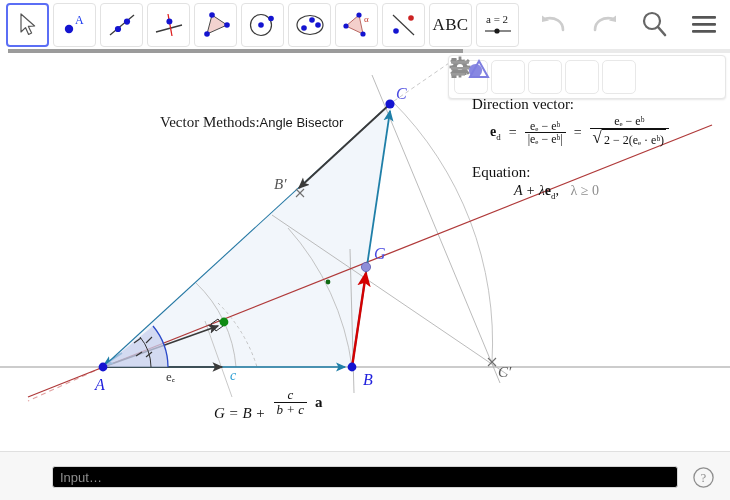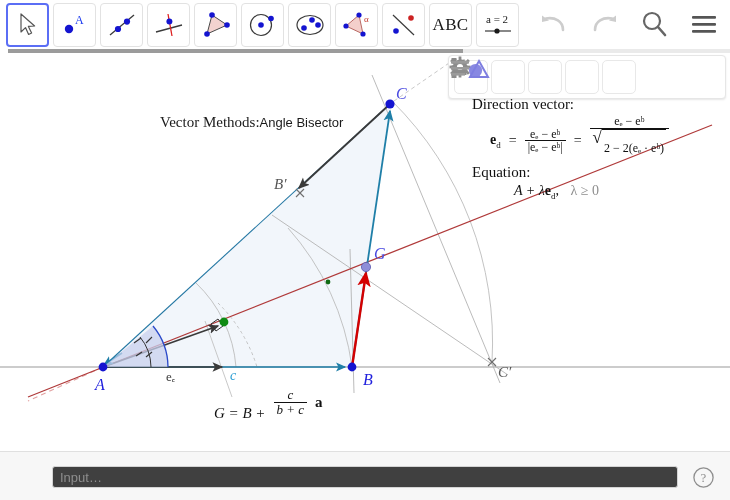--- a/index.html
+++ b/index.html
@@ -61,31 +61,31 @@
   .title-sub{font-family:"Liberation Sans", sans-serif;font-size:13px;color:#1a1a1a;}
 
   .blk{position:absolute;white-space:nowrap;font-family:"Liberation Serif", serif;color:#111;}
   .lbl{font-size:15px;}
   .eqrow{display:flex;align-items:center;gap:8px;font-size:14px;justify-content:flex-end;}
   .frac{display:inline-flex;flex-direction:column;align-items:center;vertical-align:middle;line-height:1.06;}
   .frac .num{padding:0 3px;font-size:12px;}
   .frac .den{padding:0 3px;font-size:12px;border-top:1px solid #111;}
   .sqrtwrap{display:inline-flex;align-items:stretch;}
   .sqrtsym{font-size:17px;line-height:1;}
-  .sqrtbody{border-top:1px solid #111;padding:12px 2px;font-size:12px;}
+  .sqrtbody{border-top:1px solid #111;padding:4px 2px;font-size:12px;}
   .sub{font-size:9px;vertical-align:sub;}
 
   
   .bottom{
     position:absolute;left:0;top:451px;width:730px;height:49px;background:#f7f7f7;
     border-top:1px solid #e0e0e0;
   }
   .inputbar{
     position:absolute;left:52px;top:466px;width:626px;height:22px;
-    border:1px solid #d4d4d4;border-radius:3px;background:#404040;
+    border:1px solid #d4d4d4;border-radius:3px;background:#000000;
     font-family:"Liberation Sans", sans-serif;font-size:13px;color:#8a8a8a;
     padding:0 7px;box-sizing:border-box;outline:none;
   }
   .inputbar::placeholder{color:#8d8d8d;}
   .helpbtn{position:absolute;left:692px;top:466px;width:23px;height:23px;}
 </style>
 </head>
 <body>
 
 <div class="app">

